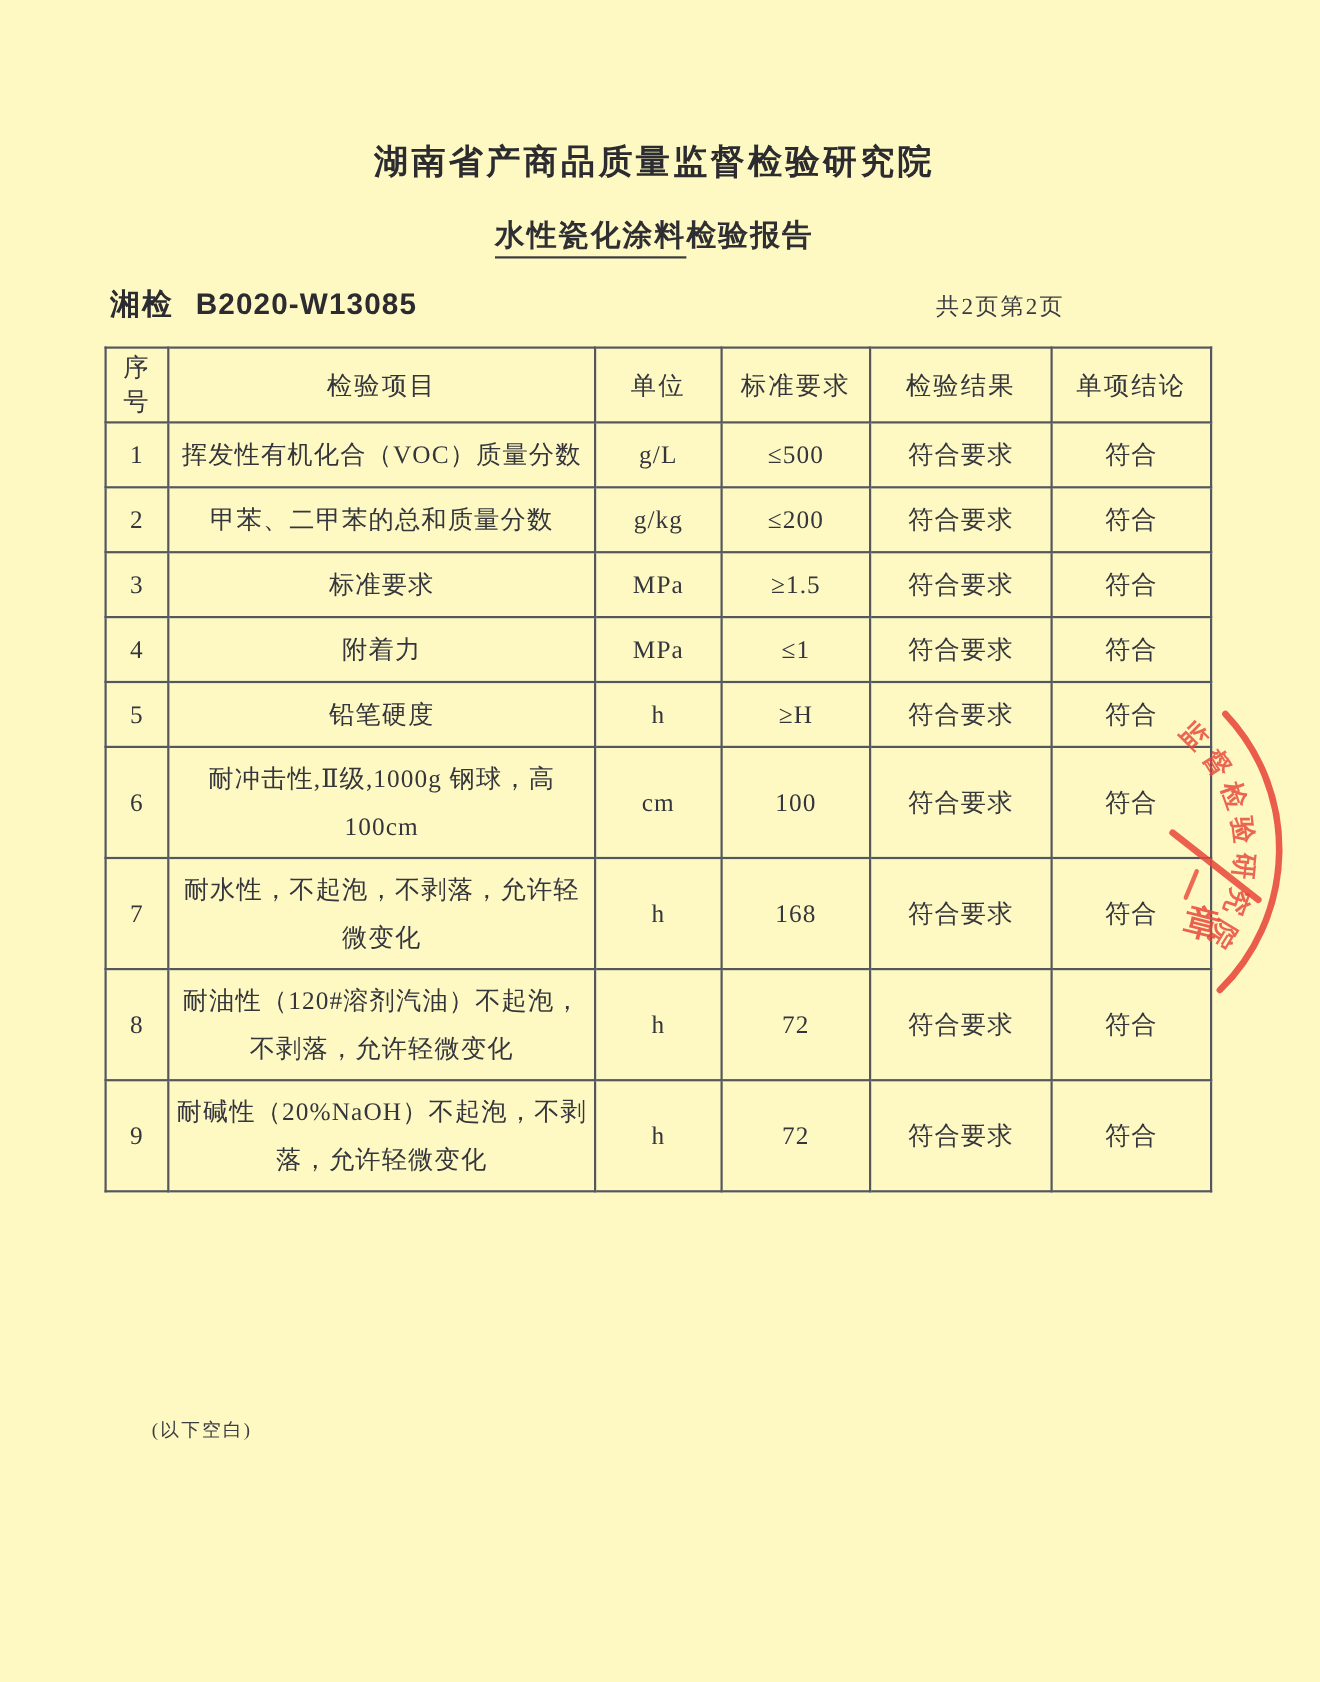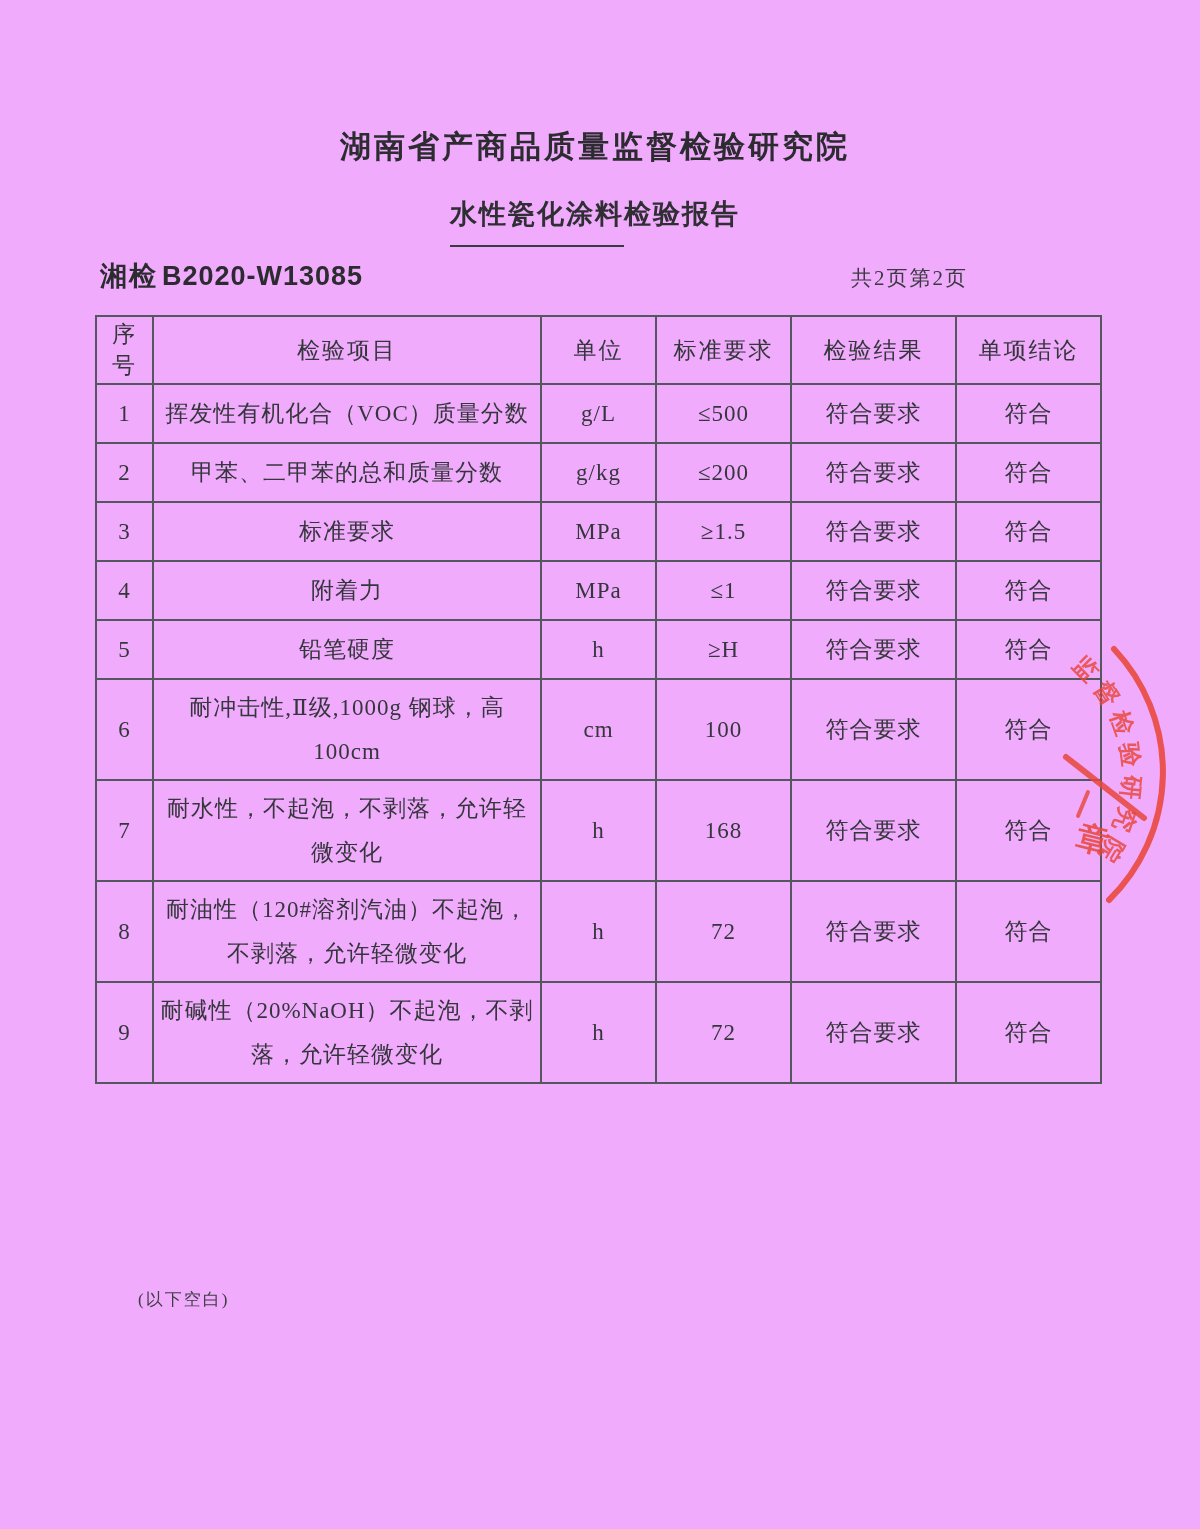--- a/index.html
+++ b/index.html
@@ -4,42 +4,42 @@
 <style>
   html,body{margin:0;padding:0;}
   body{
     width:1200px;height:1529px;
     background:#ffffff;
     font-family:"Liberation Serif","DejaVu Serif",serif;
     color:#35363c;
     position:relative;
     overflow:hidden;
   }
-  .page{position:absolute;inset:0;background:#f0abfc;}
+  .page{position:absolute;inset:0;background:#fef9c3;}
   .doc-title{
     position:absolute;top:126px;left:0;width:1190px;
     text-align:center;
     font-family:"Liberation Sans","DejaVu Sans",sans-serif;
     font-weight:bold;font-size:31px;letter-spacing:3px;color:#2b2b30;
   }
   .doc-subtitle{
     position:absolute;top:196px;left:0;width:1190px;
     text-align:center;
     font-family:"Liberation Sans","DejaVu Sans",sans-serif;
     font-weight:bold;font-size:27px;letter-spacing:2px;color:#2e2e33;
   }
-  .doc-subtitle .u{border-bottom:2px solid #3a3a40;padding-bottom:16px;}
+  .doc-subtitle .u{border-bottom:2px solid #3a3a40;padding-bottom:4px;}
   .report-line{
     position:absolute;top:258px;left:100px;width:1000px;height:36px;
   }
   .report-no{
     font-family:"Liberation Sans","DejaVu Sans",sans-serif;
     font-weight:bold;font-size:27px;color:#2b2b30;letter-spacing:1px;
   }
-  .report-no .label{margin-right:4px;letter-spacing:2px;}
+  .report-no .label{margin-right:20px;letter-spacing:2px;}
   .page-info{
     position:absolute;top:6px;right:132px;
     font-size:21px;color:#3a3a40;letter-spacing:2px;
     font-family:"Liberation Serif","DejaVu Serif",serif;
     margin-left:16px;
   }
   table.insp{
     position:absolute;top:315px;left:95px;
     width:1005px;border-collapse:collapse;table-layout:fixed;
   }

